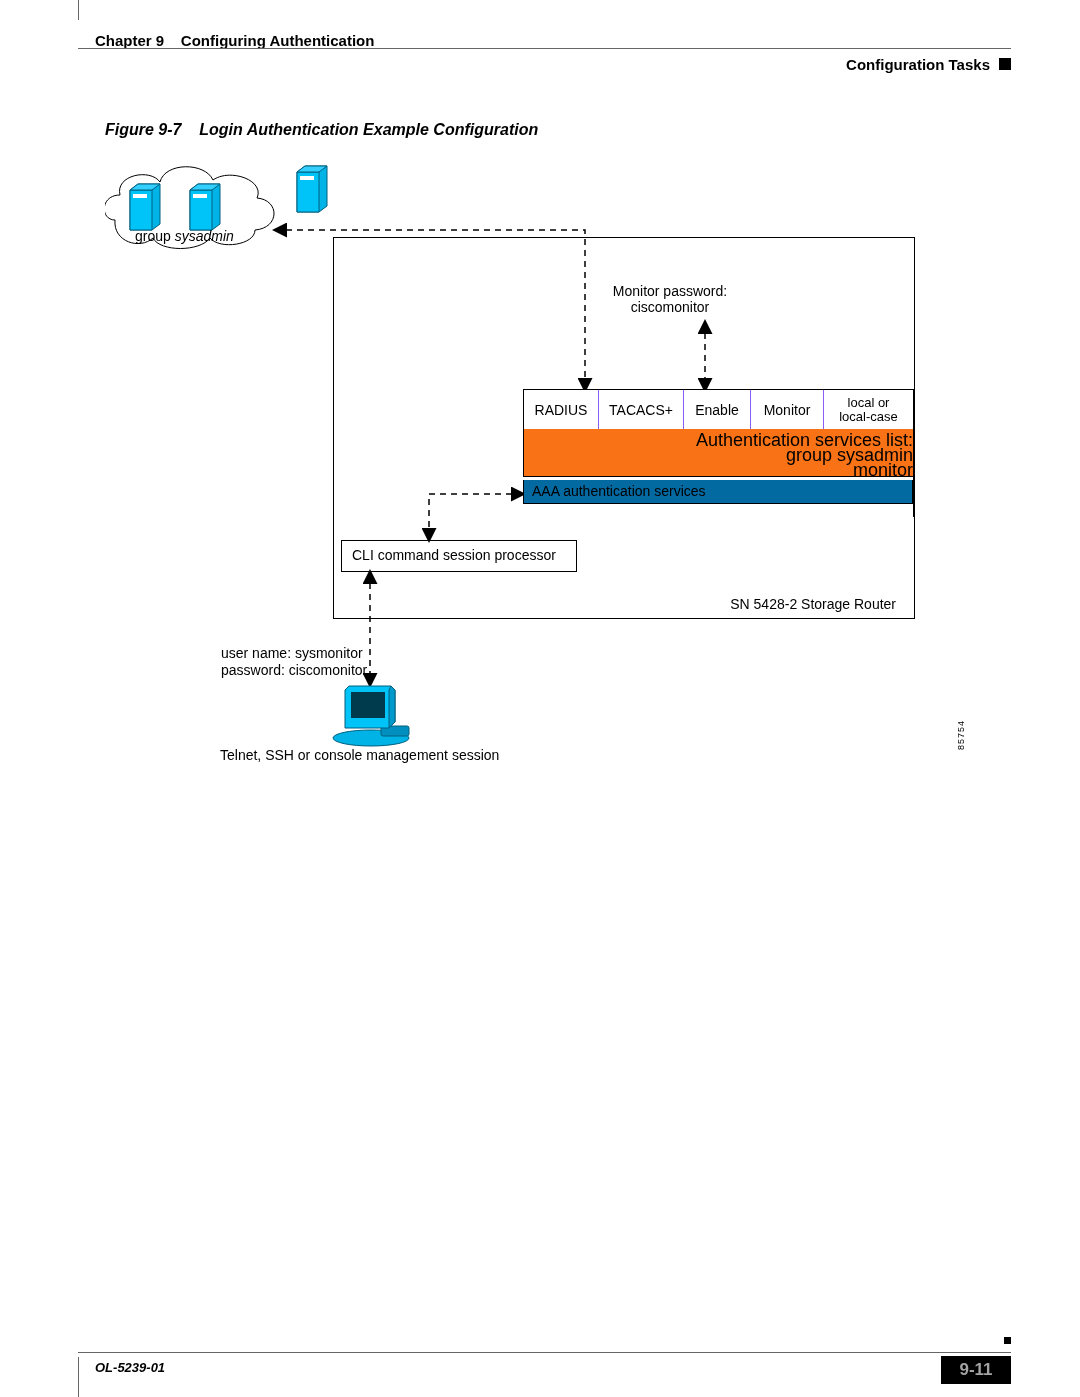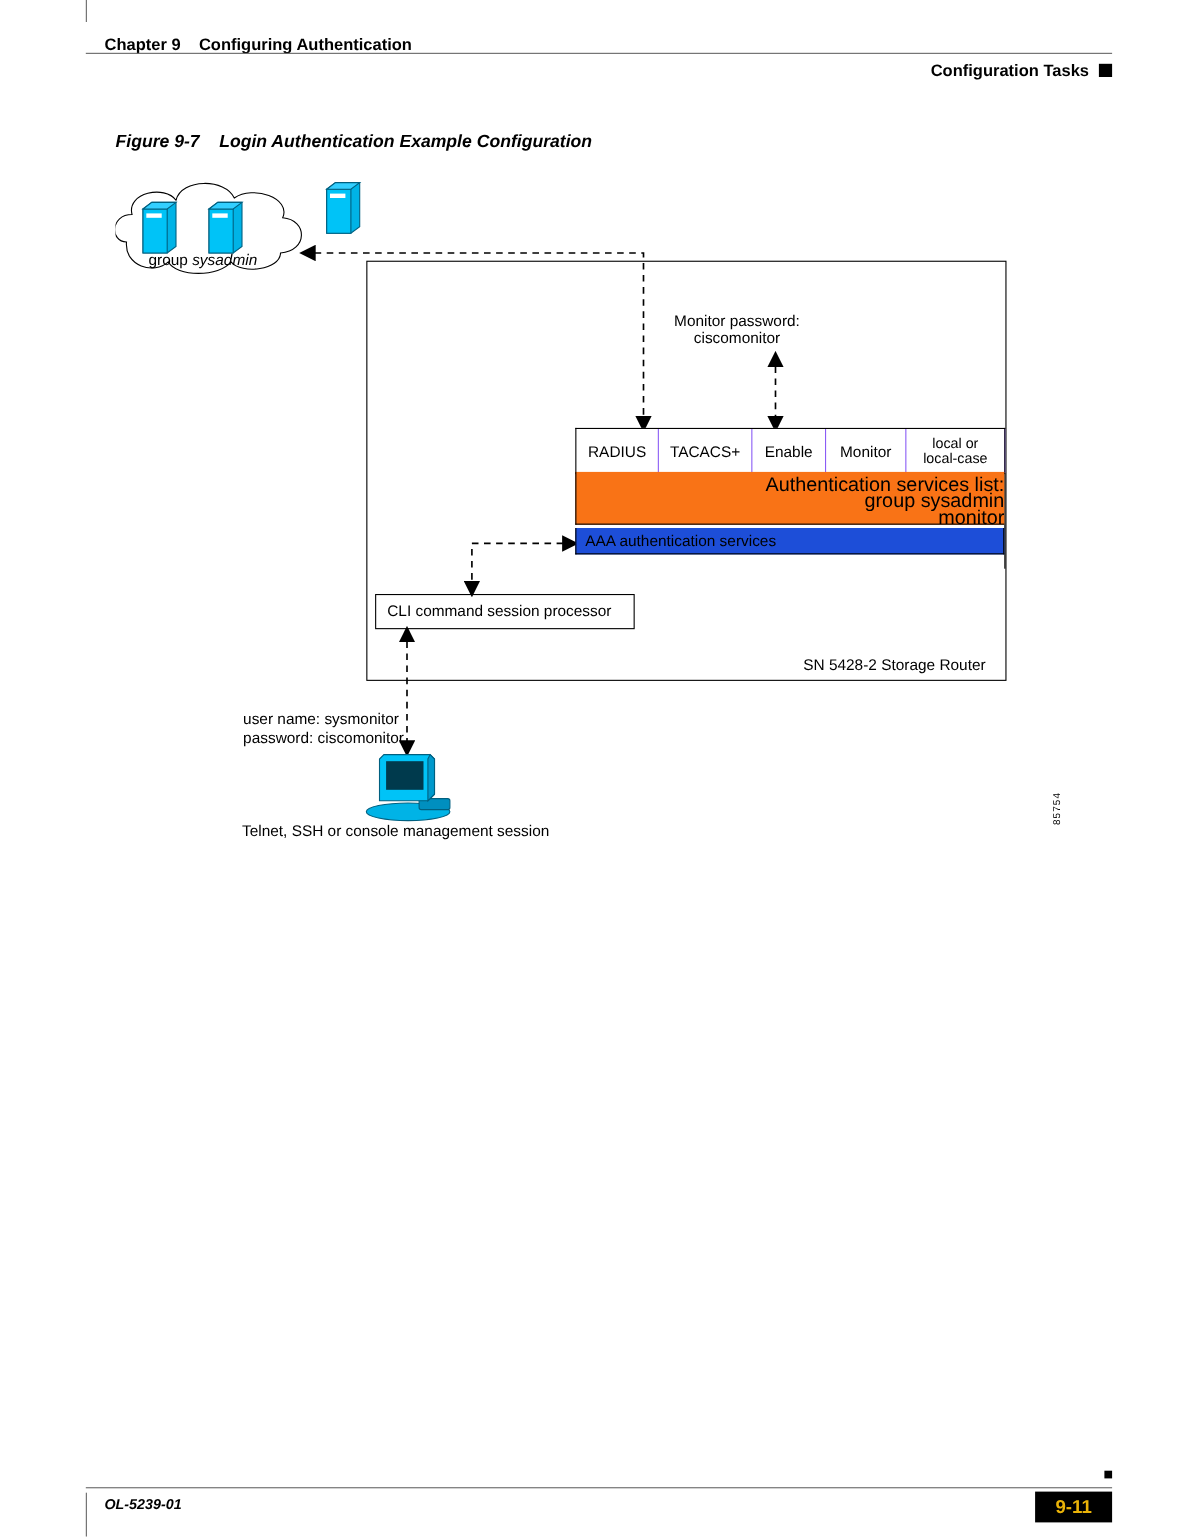--- a/index.html
+++ b/index.html
@@ -165,21 +165,21 @@
   .aaa-box {
     left: 418px;
     top: 330px;
     width: 390px;
     height: 24px;
     border: 1px solid #000;
     border-top: none;
     font-size: 14px;
     padding: 3px 8px;
     box-sizing: border-box;
-    background: #1d4ed8;
+    background: #0369a1;
   }
 
   .cli-box {
     left: 236px;
     top: 390px;
     width: 236px;
     height: 32px;
     border: 1px solid #000;
     font-size: 14px;
     padding: 6px 10px;
@@ -258,21 +258,21 @@
     width: 0;
     border-left: 1px solid #666;
   }
   .page-num-box {
     position: absolute;
     bottom: 13px;
     right: 69px;
     width: 70px;
     height: 28px;
     background: #000;
-    color: #eab308;
+    color: #a3a3a3;
     font-weight: bold;
     font-size: 17px;
     display: flex;
     align-items: center;
     justify-content: center;
   }
 </style>
 </head>
 <body>
 

